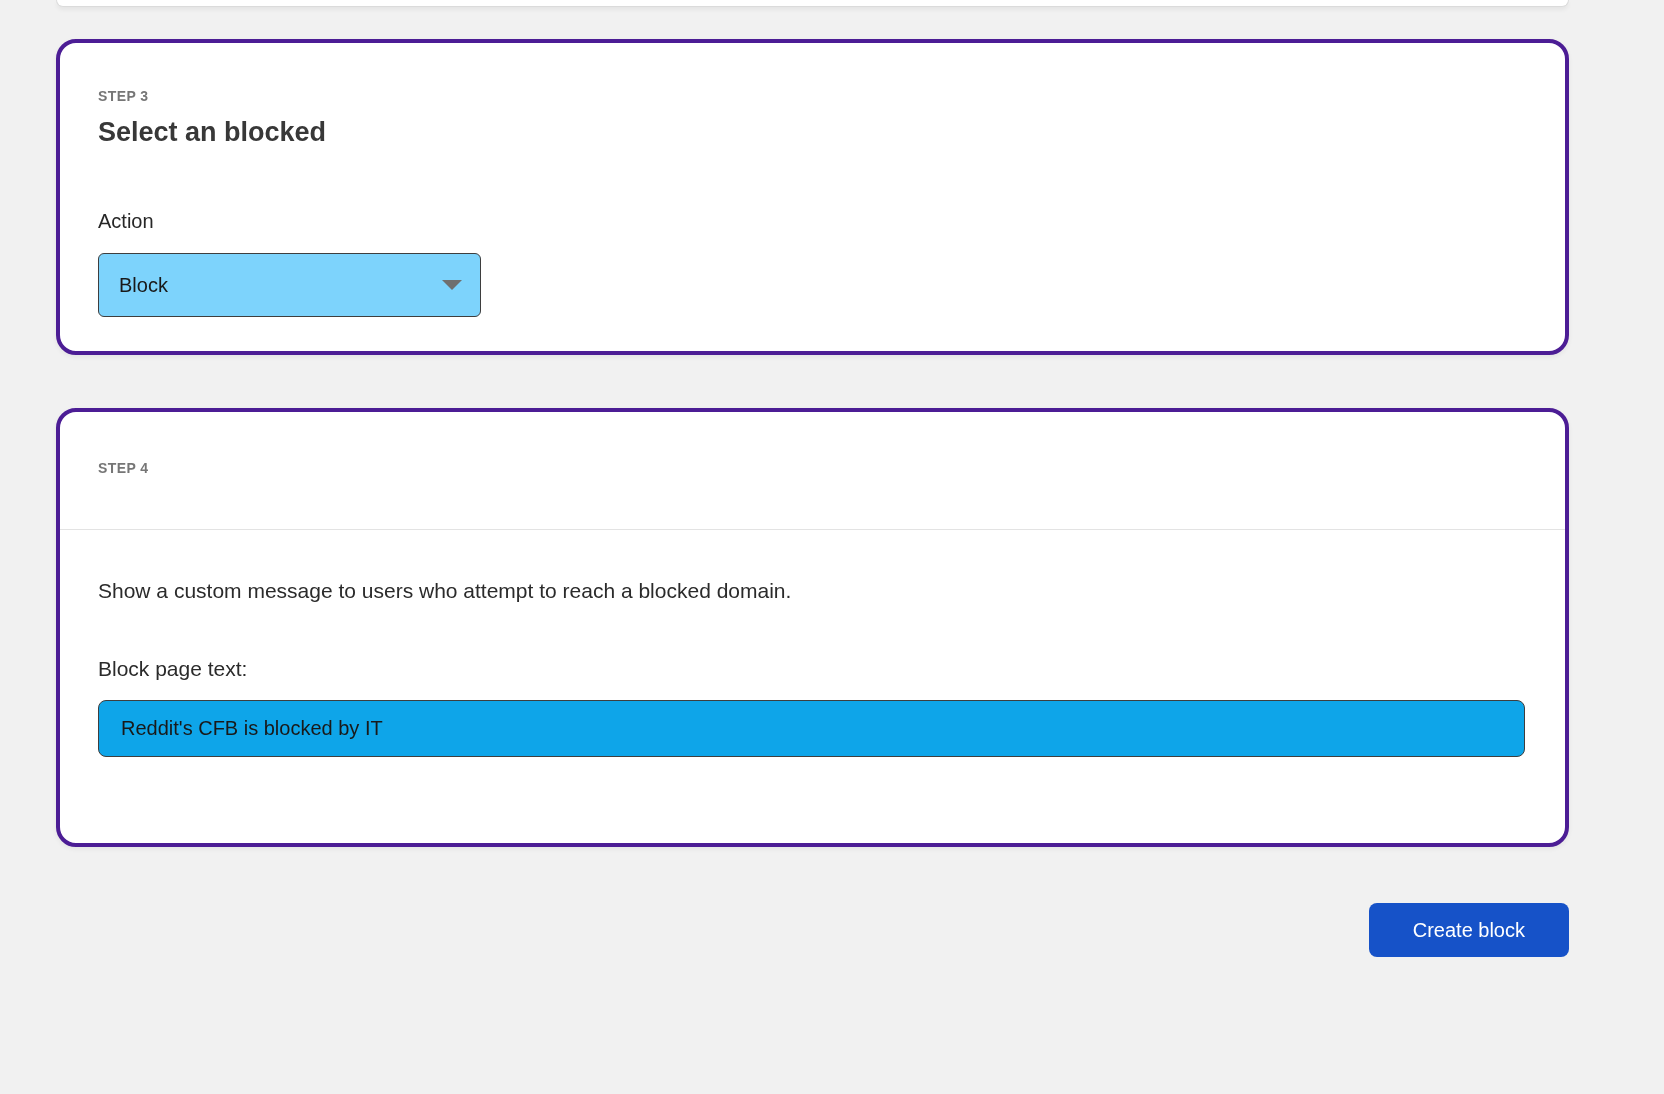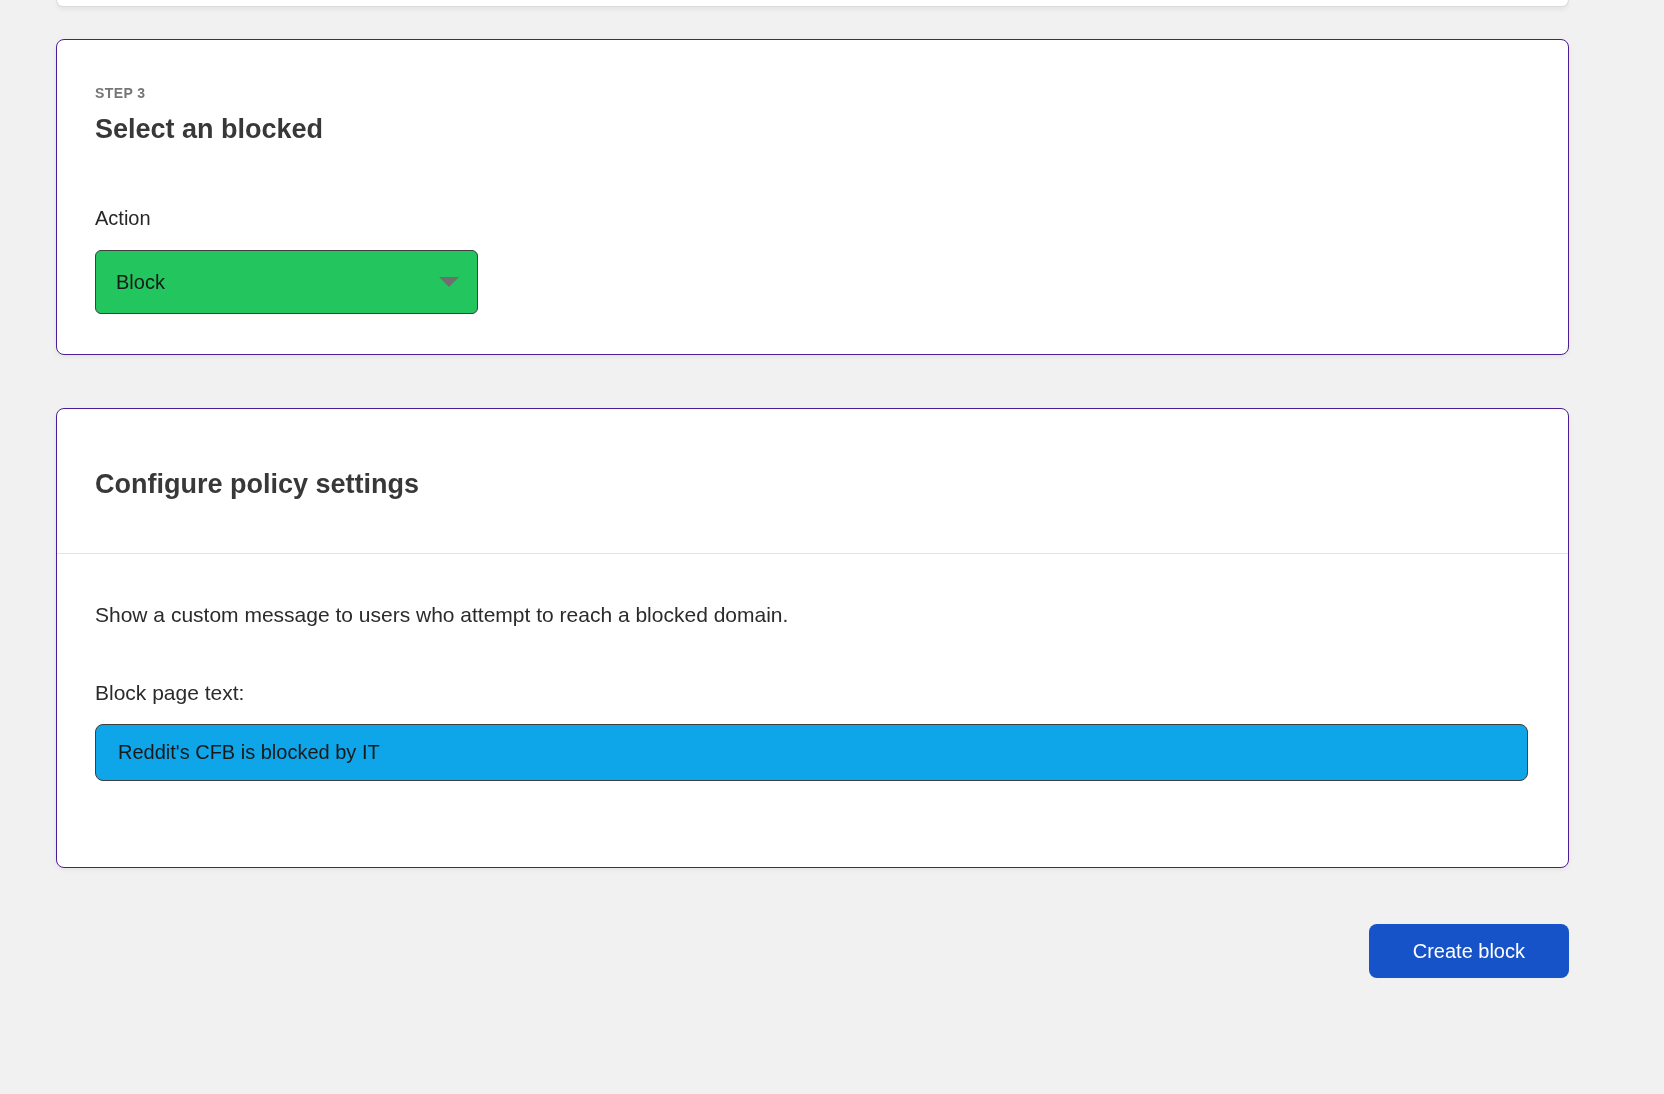--- a/index.html
+++ b/index.html
@@ -22,22 +22,22 @@
   .card-stub {
     height: 7px;
     background: #ffffff;
     border: 1px solid #dbdbdb;
     border-top: none;
     border-radius: 0 0 8px 8px;
     box-shadow: 0 3px 4px rgba(0,0,0,0.05);
   }
   .card {
     background: #ffffff;
-    border: 1px solid #4c1d95;
-    border-radius: 8px;
+    border: 4px solid #4c1d95;
+    border-radius: 20px;
     box-shadow: 0 2px 5px rgba(0,0,0,0.06);
   }
   .card-step3 {
     margin-top: 32px;
     height: 316px;
     padding: 45px 40px 0 38px;
   }
   .step-label {
     font-size: 14px;
     font-weight: 700;
@@ -55,21 +55,21 @@
   .field-label {
     font-size: 20px;
     color: #272727;
     line-height: 24px;
     margin-top: 60px;
   }
   .select {
     margin-top: 20px;
     width: 383px;
     height: 64px;
-    background: #22c55e;
+    background: #7dd3fc;
     border: 1.5px solid #3e3e3e;
     border-radius: 6px;
     display: flex;
     align-items: center;
     justify-content: space-between;
     padding: 0 18px 0 20px;
     cursor: pointer;
   }
   .select-value {
     font-size: 20px;
@@ -154,21 +154,21 @@
     <h2 class="card-title">Select an blocked</h2>
     <div class="field-label">Action</div>
     <div class="select" role="button" aria-haspopup="listbox">
       <span class="select-value">Block</span>
       <span class="caret-down"></span>
     </div>
   </section>
 
   <section class="card card-step4">
     <div class="card-step4-header">
-      <h2 class="card-title">Configure policy settings</h2>
+      <div class="step-label">STEP 4</div>
     </div>
     <div class="card-step4-body">
       <div class="section-description">Show a custom message to users who attempt to reach a blocked domain.</div>
       <div class="input-label">Block page text:</div>
       <input class="text-input" type="text" value="Reddit's CFB is blocked by IT" style="">
     </div>
   </section>
 
   <div class="footer-row">
     <button class="btn-primary" style="background: rgb(22, 82, 200);">Create block</button>

